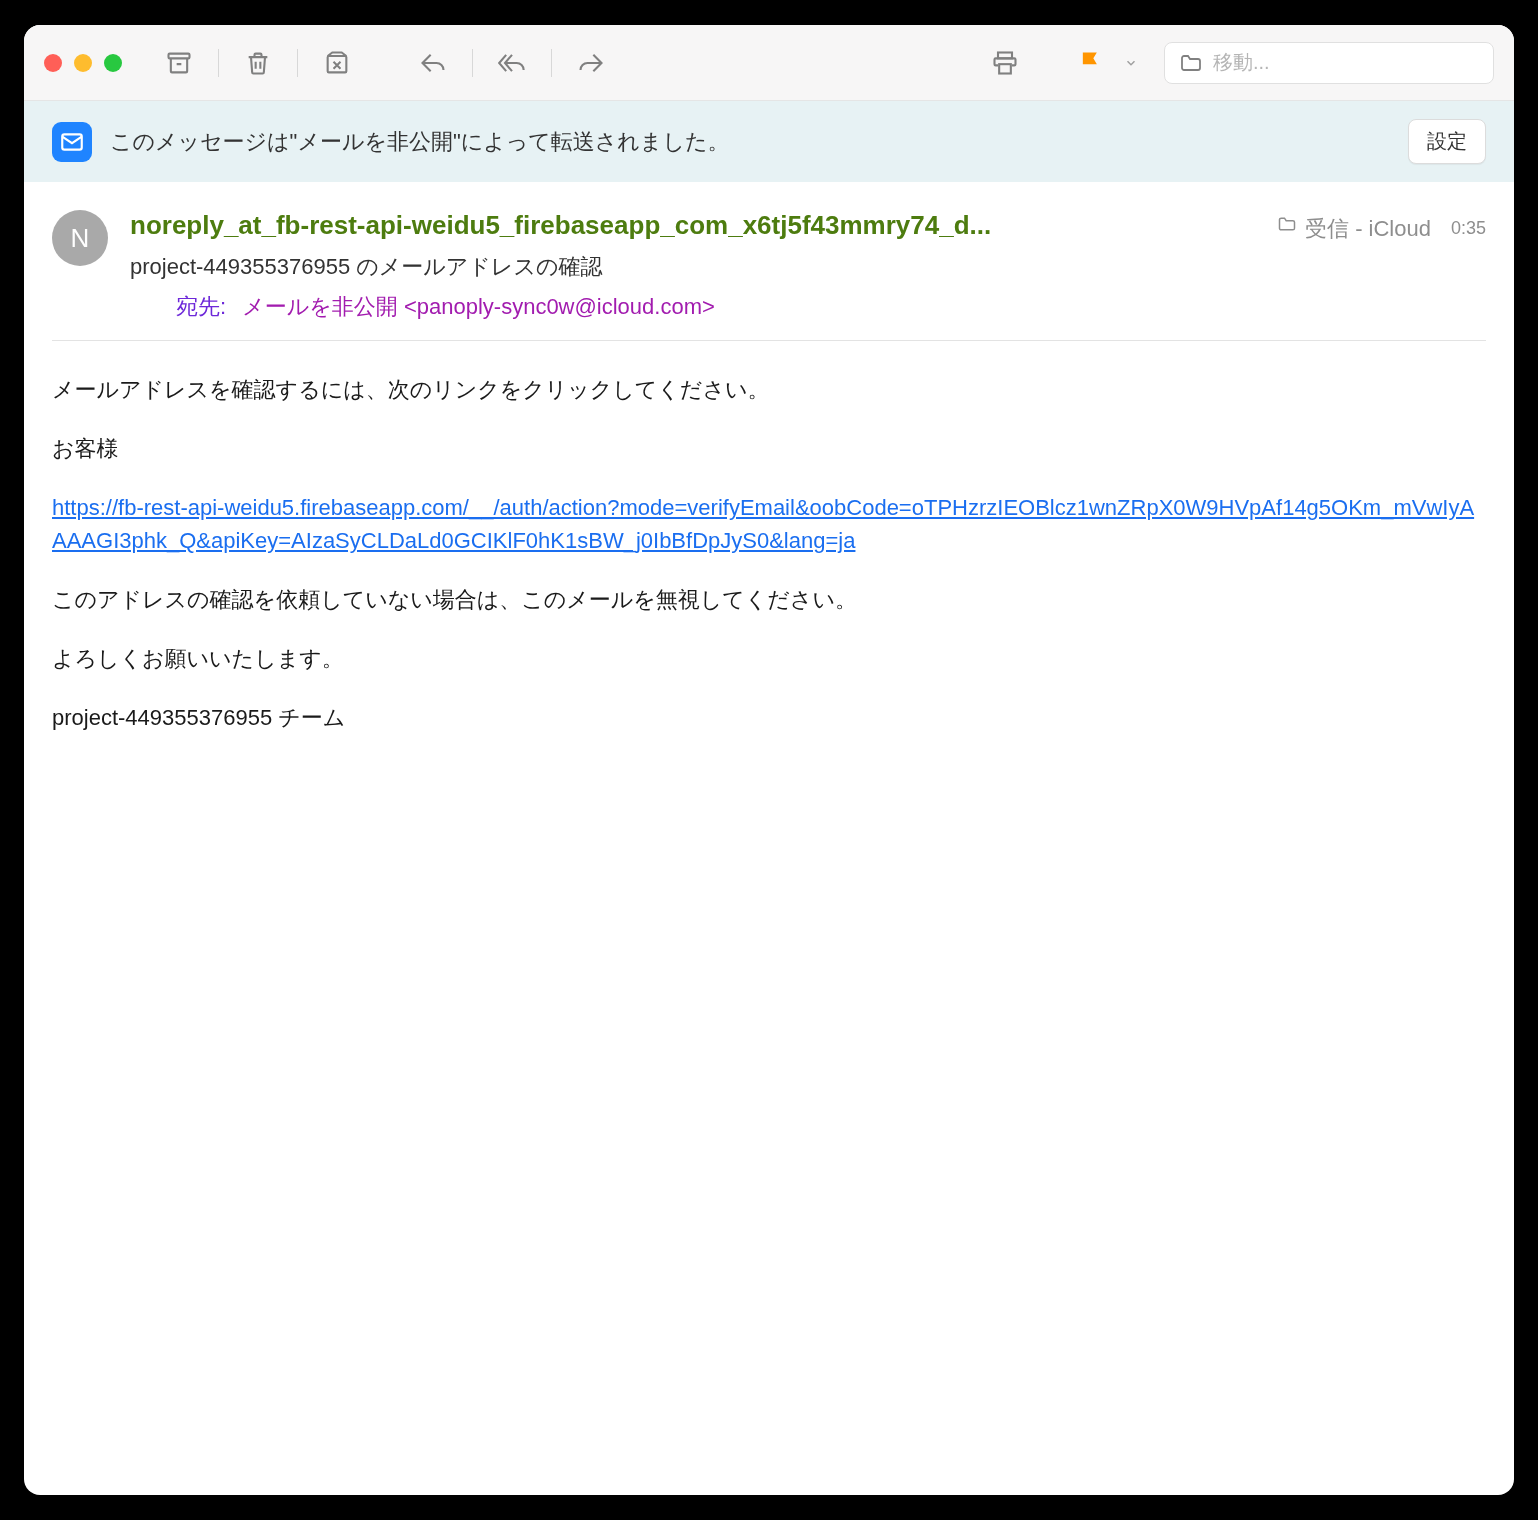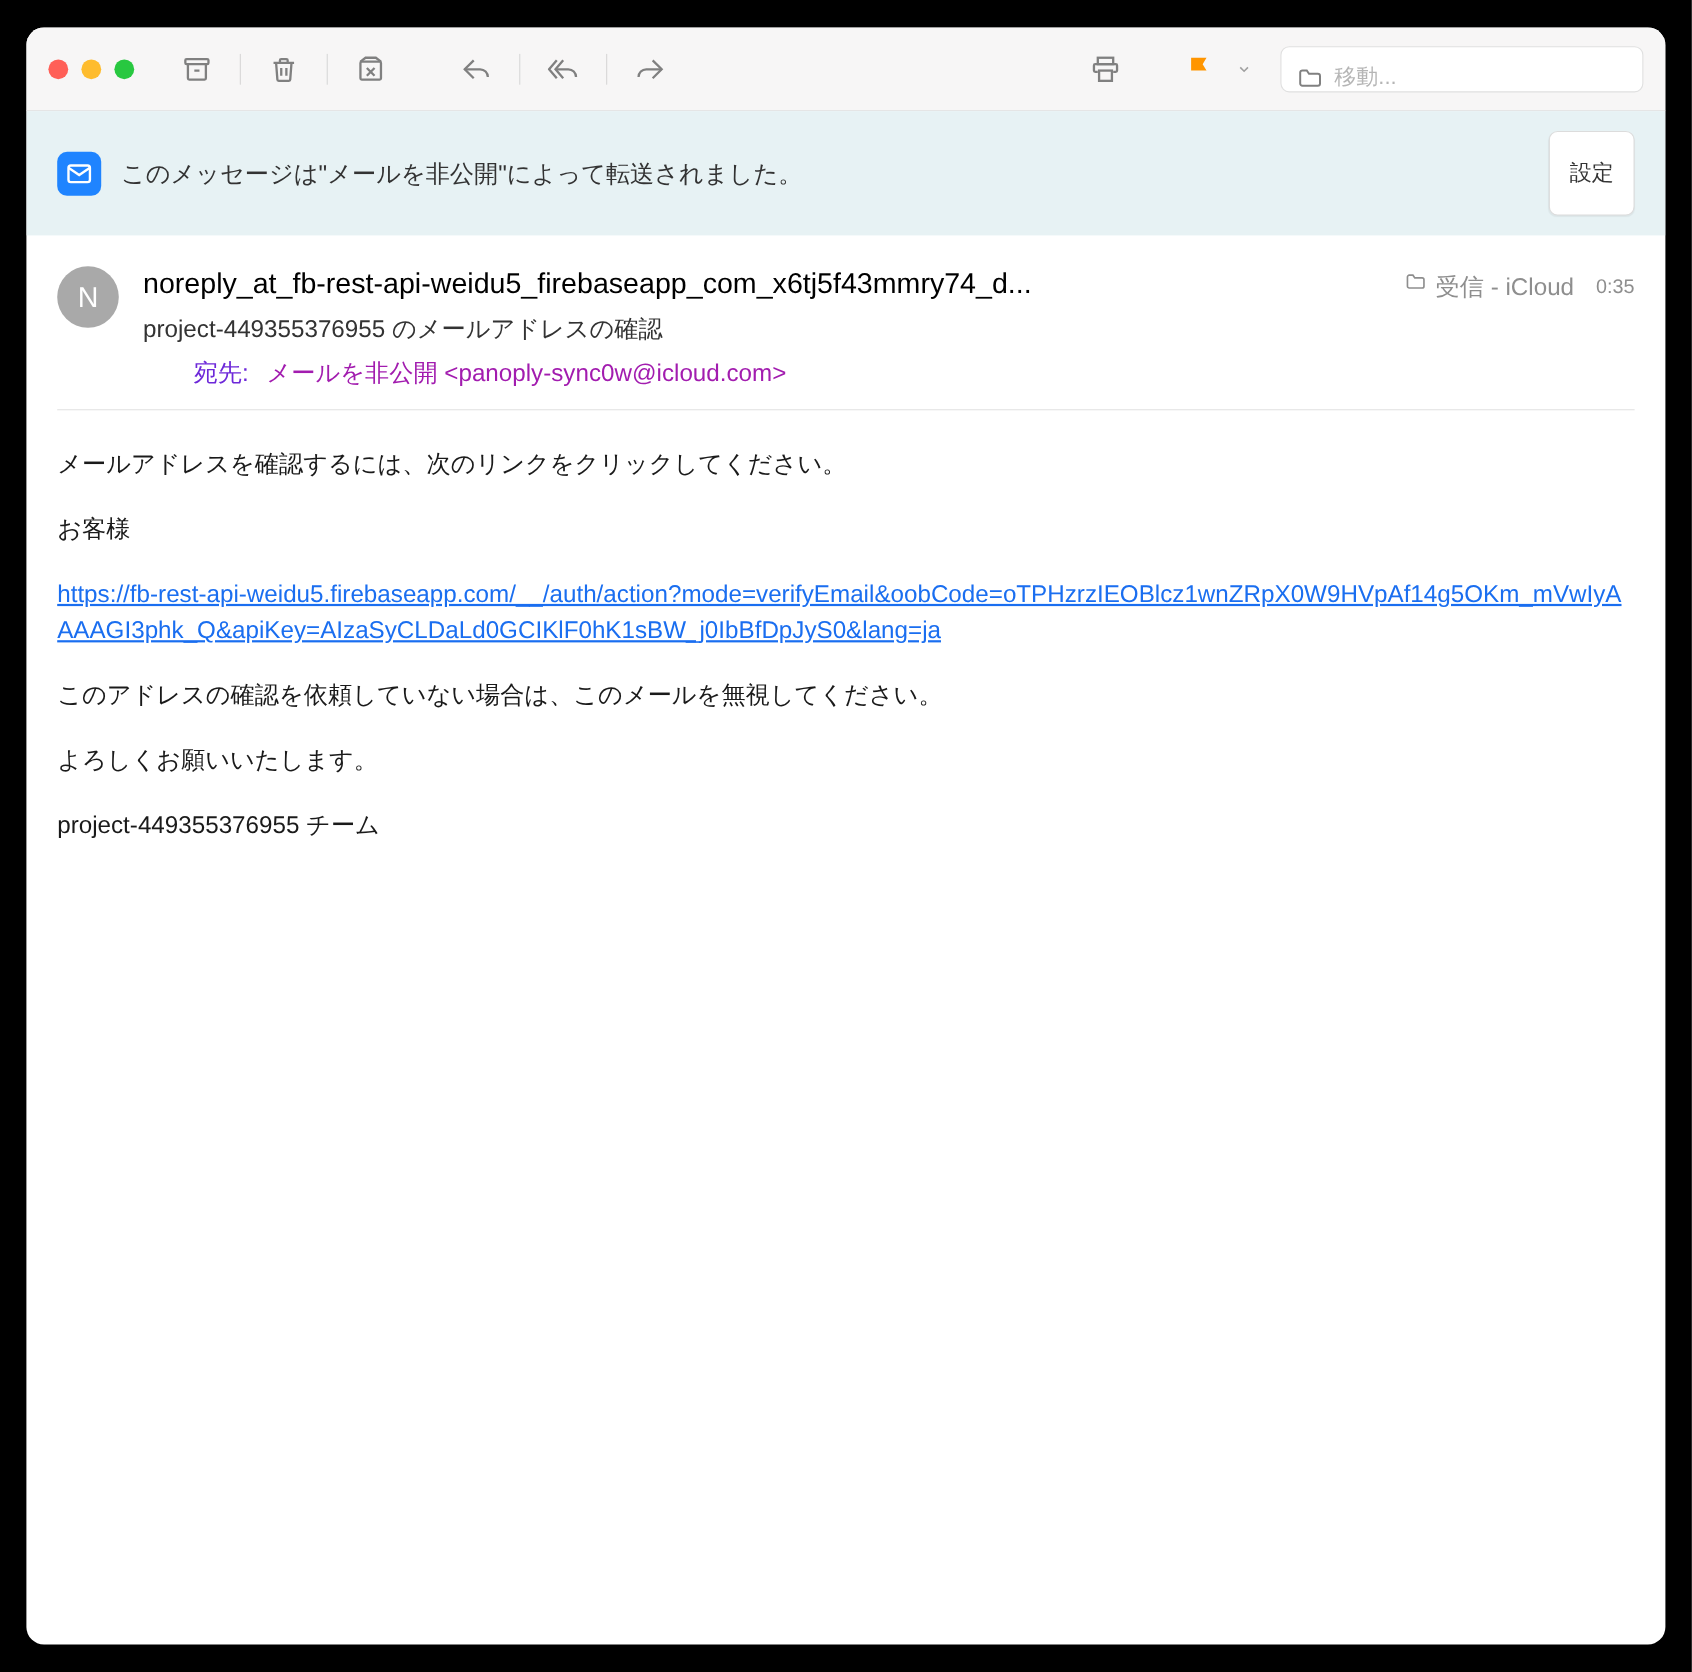--- a/index.html
+++ b/index.html
@@ -72,21 +72,21 @@
     height: 40px;
     display: flex;
     align-items: center;
     justify-content: center;
     color: #a0a0a0;
     cursor: pointer;
   }
   .flag-chevron svg { width: 14px; height: 14px; }
   .move-field {
     display: flex;
-    align-items: flex-end;
+    align-items: center;
     background: #fff;
     border: 1px solid #e0e0e0;
     border-radius: 8px;
     height: 42px;
     padding: 0 14px;
     min-width: 330px;
     margin-left: 10px;
     color: #808080;
     gap: 10px;
   }
@@ -112,21 +112,21 @@
   .banner-icon svg { width: 26px; height: 26px; color: #fff; }
   .banner-text {
     flex: 1;
     font-size: 22px;
     color: #333;
   }
   .banner-btn {
     background: #fff;
     border: 1px solid #dcdcdc;
     border-radius: 8px;
-    padding: 24px 18px;
+    padding: 8px 18px;
     font-size: 20px;
     color: #333;
     cursor: pointer;
     box-shadow: 0 1px 1px rgba(0,0,0,0.05);
   }
 
   .header {
     padding: 28px 28px 18px 28px;
     display: flex;
     gap: 22px;
@@ -145,22 +145,22 @@
     flex-shrink: 0;
   }
   .header-main { flex: 1; min-width: 0; }
   .header-row1 {
     display: flex;
     align-items: baseline;
     gap: 20px;
   }
   .from {
     font-size: 26px;
-    font-weight: 400;
-    color: #000000;
+    font-weight: 700;
+    color: #4d7c0f;
     white-space: nowrap;
     overflow: hidden;
     text-overflow: ellipsis;
     flex: 1;
     min-width: 0;
   }
   .mailbox {
     display: flex;
     gap: 8px;
     color: #8e8e8e;

